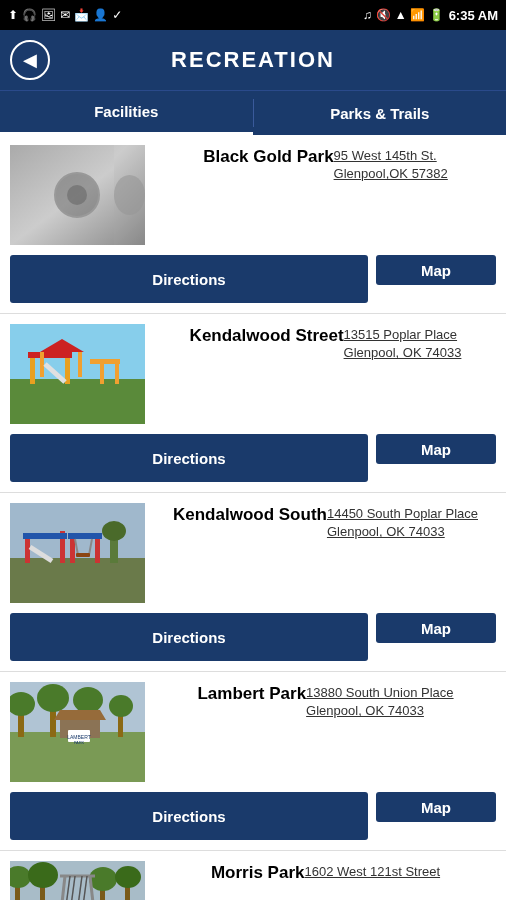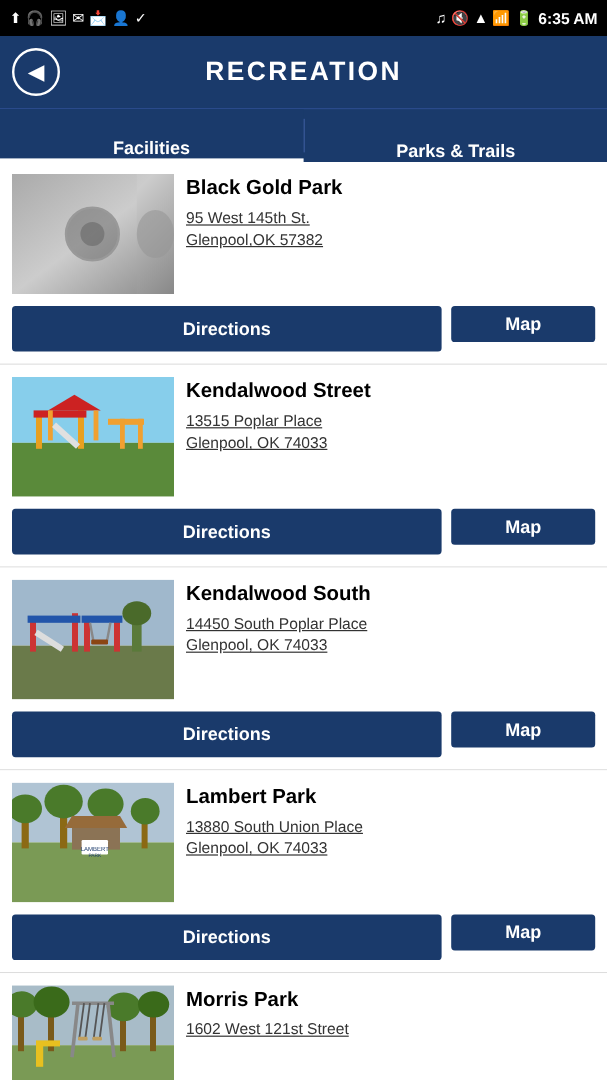--- a/index.html
+++ b/index.html
@@ -76,21 +76,21 @@
     .tabs {
       display: flex;
       width: 100%;
       height: 45px;
       background: #1a3a6b;
       border-top: 1px solid #2a4a8b;
     }
     .tab {
       flex: 1;
       display: flex;
-      align-items: flex-end;
+      align-items: center;
       justify-content: center;
       color: #fff;
       font-size: 15px;
       font-weight: bold;
       cursor: pointer;
       border-bottom: none;
     }
     .tab.active {
       background: #1a3a6b;
       border-bottom: 3px solid #fff;
@@ -115,22 +115,22 @@
       background: #fff;
     }
     .park-row {
       display: flex;
       padding: 10px;
       gap: 10px;
     }
     .park-info {
       flex: 1;
       display: flex;
-      flex-direction: column;
-      justify-content: flex-start;
+      flex-direction: row;
+      justify-content: center;
       padding-top: 2px;
     }
     .park-name {
       font-size: 17px;
       font-weight: bold;
       color: #000;
       margin-bottom: 6px;
     }
     .park-address {
       font-size: 13px;
@@ -139,21 +139,21 @@
       text-decoration: underline;
     }
     .park-buttons {
       display: flex;
       width: 100%;
       padding: 0 10px 10px 10px;
       gap: 8px;
     }
     .btn-directions {
       flex: 1;
-      height: 38px;
+      height: 48px;
       background: #1a3a6b;
       color: #fff;
       border: none;
       font-size: 15px;
       font-weight: bold;
       cursor: pointer;
       border-radius: 3px;
     }
     .btn-map {
       flex: 0 0 120px;

